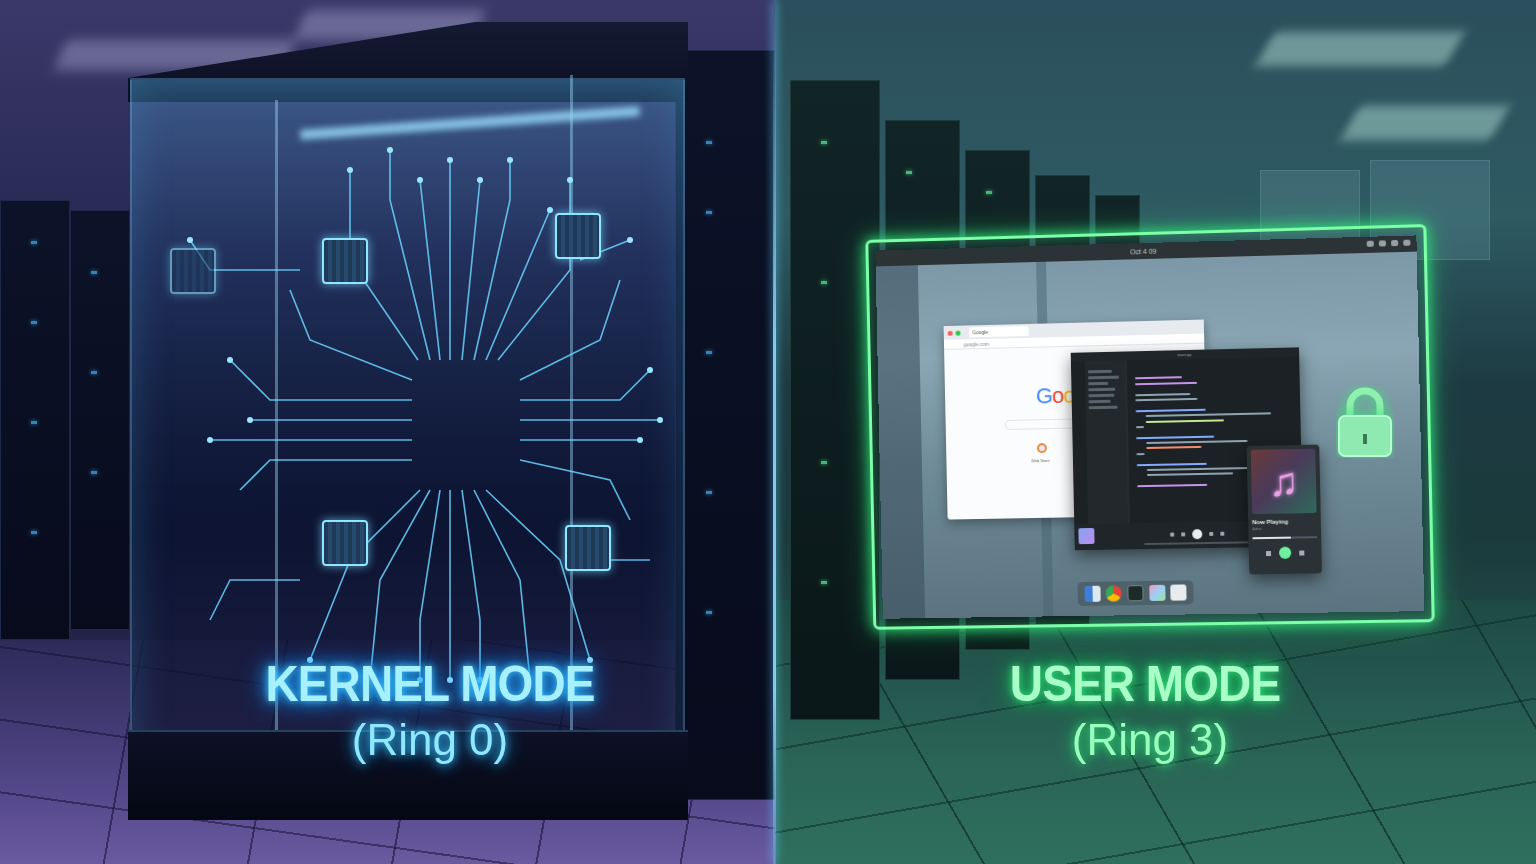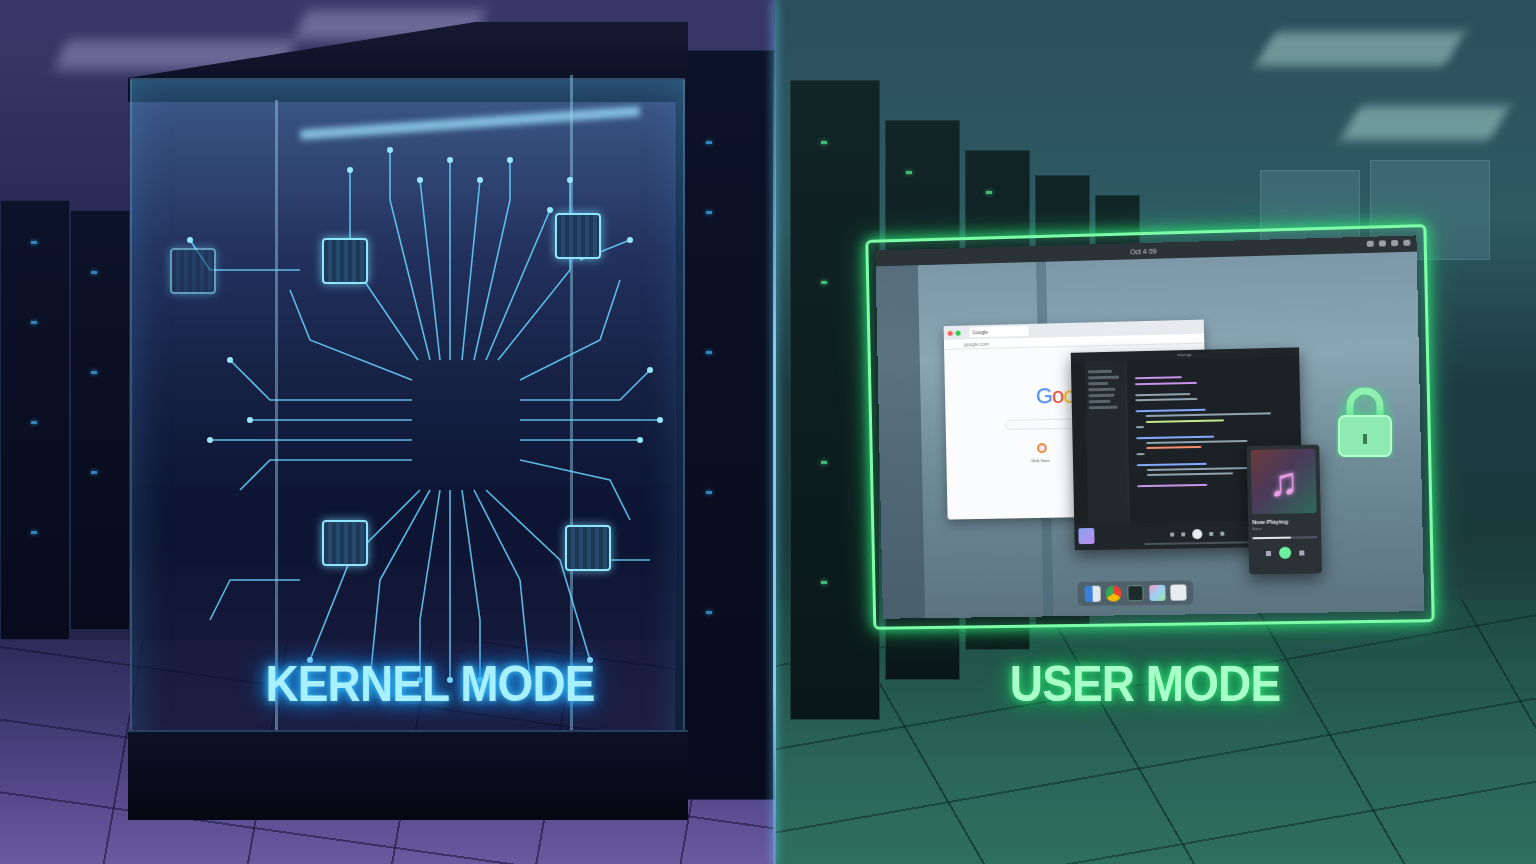--- a/index.html
+++ b/index.html
@@ -461,14 +461,16 @@
   </div>
 
   <svg class="lock-icon" viewBox="0 0 58 72">
     <path d="M14 32 L14 20 A15 15 0 0 1 44 20 L44 32" fill="none" stroke="#8ff0b0" stroke-width="7" style="filter: drop-shadow(0 0 6px #3ee07a);"></path>
     <rect x="3" y="30" width="52" height="40" rx="6" fill="#8eeab0" stroke="#b6ffd0" stroke-width="2" style="filter: drop-shadow(0 0 8px #3ee07a);"></rect>
     <rect x="27" y="48" width="4" height="10" fill="#3a7a55"></rect>
   </svg>
 
 
   <div class="mode-title kernel-title">KERNEL MODE</div>
+  <div class="mode-sub kernel-sub">(Ring 0)</div>
   <div class="mode-title user-title">USER MODE</div>
+  <div class="mode-sub user-sub">(Ring 3)</div>
 </div>
 
 </body></html>

